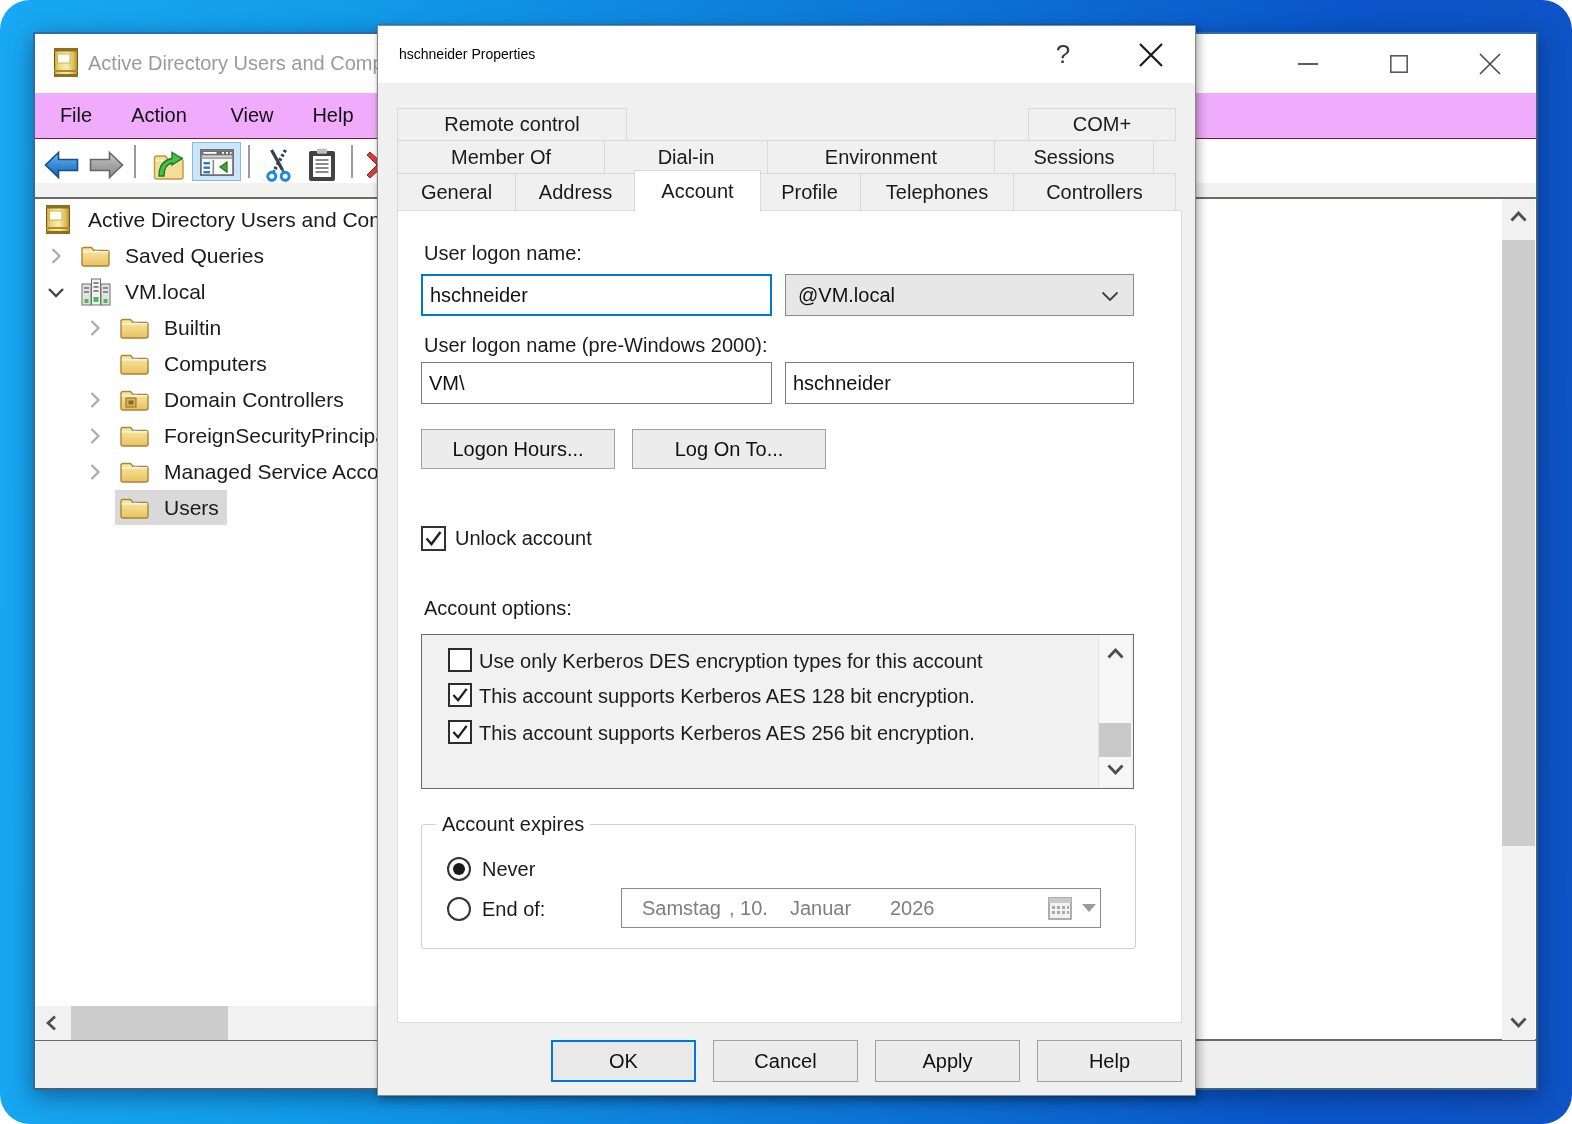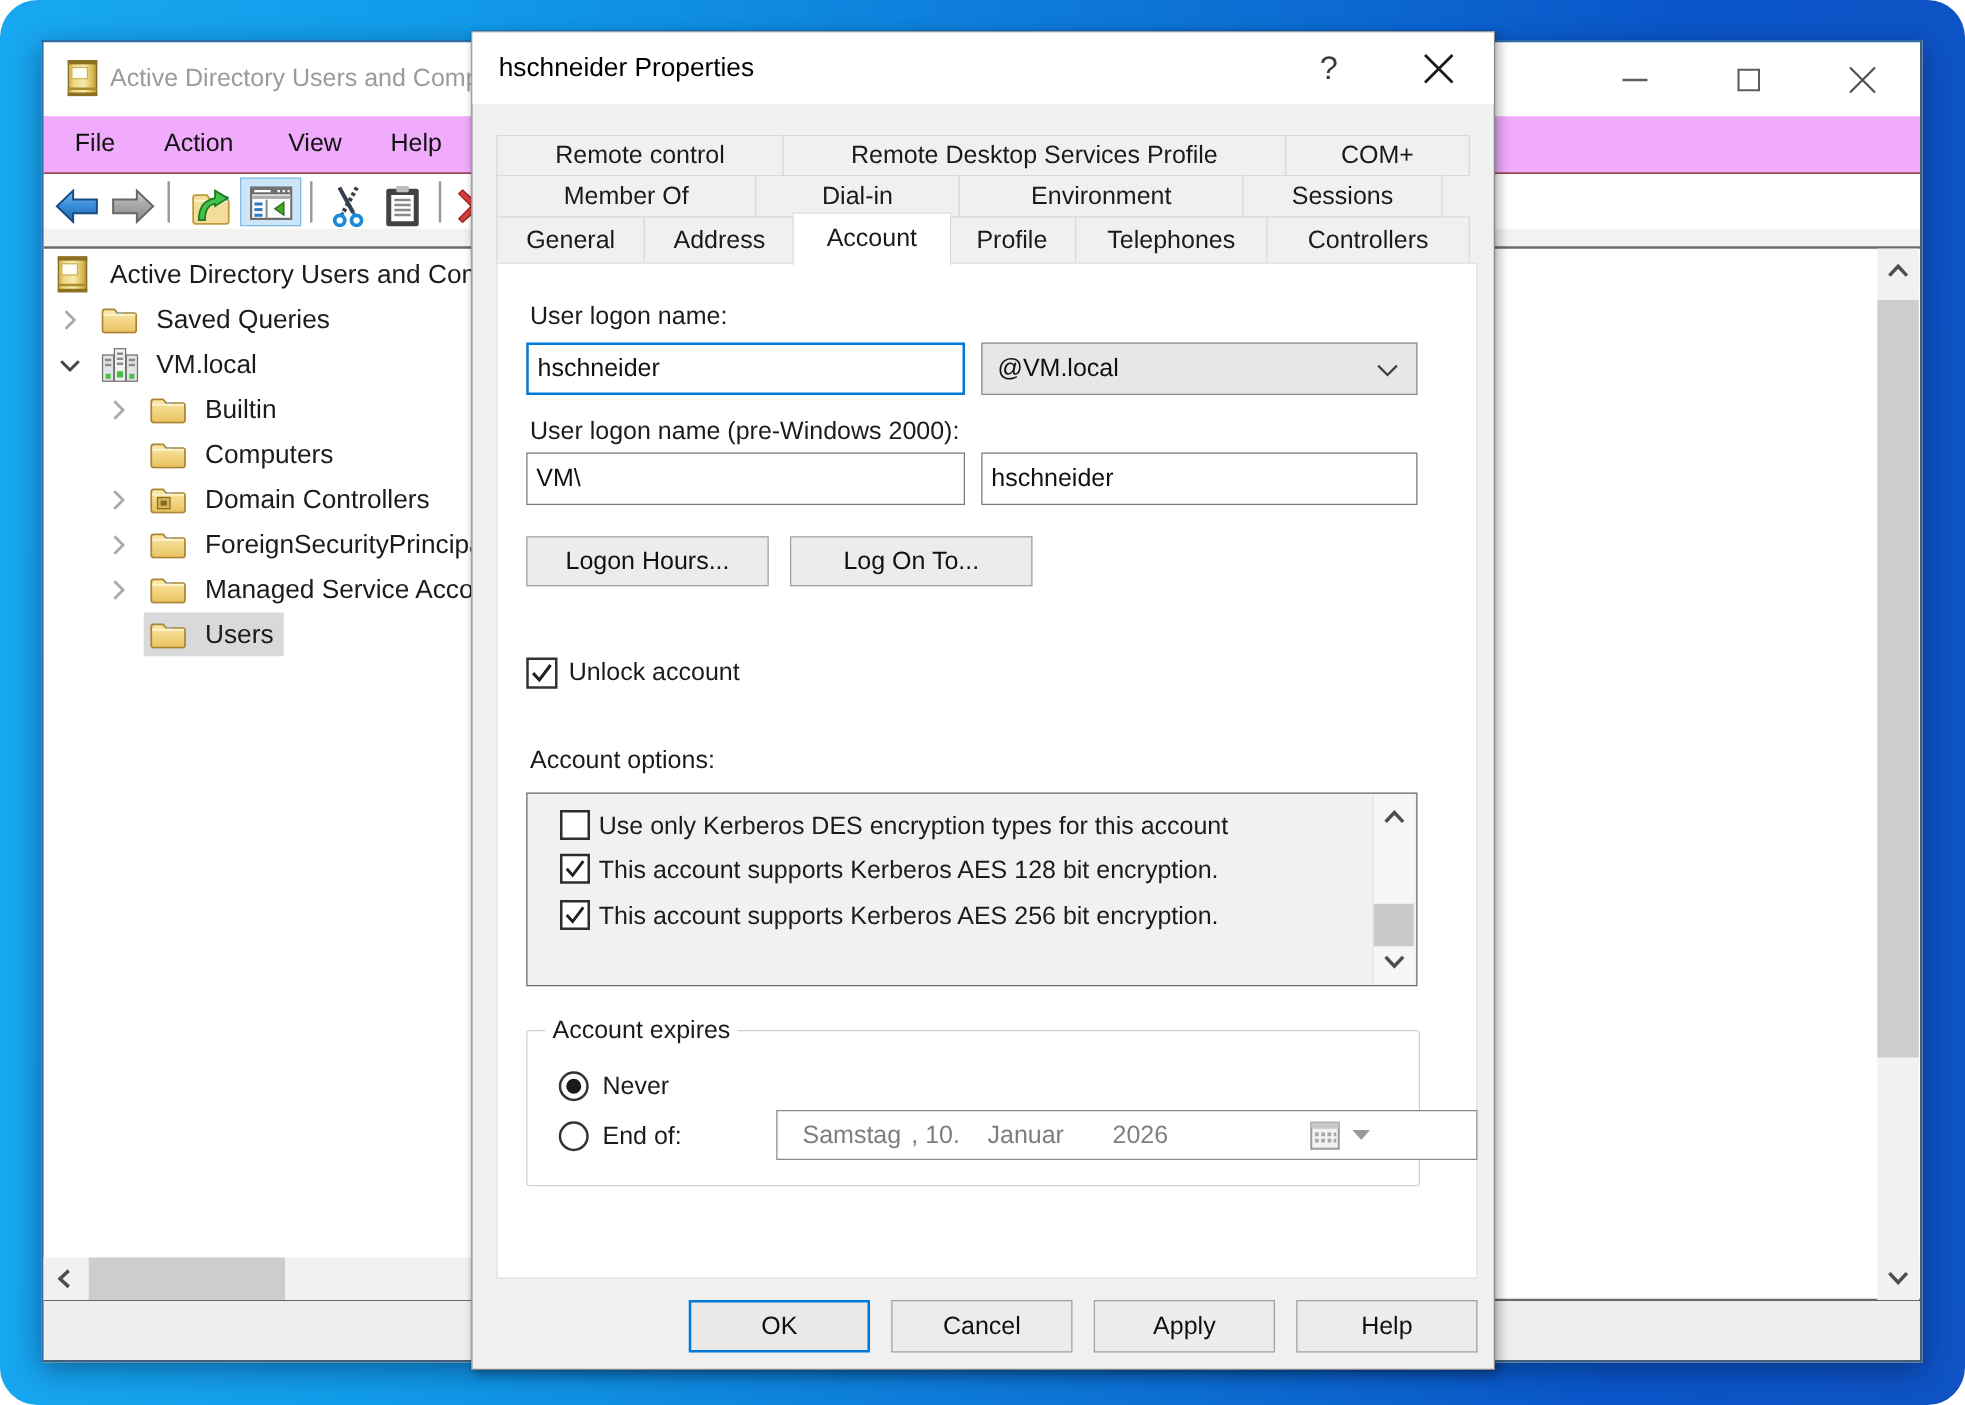--- a/index.html
+++ b/index.html
@@ -34,21 +34,21 @@
 .hscroll .thumb { position:absolute; left:36px; top:0; width:157px; height:34px; background:#cdcdcd; }
 .vscroll { position:absolute; left:1467px; top:0; width:33px; height:841px; background:#f1f1f1; }
 .vscroll .btn-up { position:absolute; left:0; top:0; width:33px; height:35px; background:#f1f1f1; }
 .vscroll .thumb { position:absolute; left:0; top:41px; width:33px; height:606px; background:#cdcdcd; }
 .vscroll .btn-dn { position:absolute; left:0; bottom:0; width:33px; height:35px; background:#f1f1f1; }
 
 
 .dialog { position:absolute; left:377px; top:25px; width:819px; height:1071px; background:#f0f0f0;
   border:1px solid #8a8a8a; box-shadow:3px 4px 9px rgba(0,0,0,.30), 0 0 2px rgba(0,0,0,.25); }
 .dlg-titlebar { position:absolute; left:0; top:0; width:100%; height:57px; background:#fff; }
-.dlg-title { position:absolute; left:21px; top:0; line-height:57px; font-size:21px; color:#000; }
+.dlg-title { position:absolute; left:21px; top:0; line-height:57px; font-size:14px; color:#000; }
 .tab { position:absolute; height:100%; background:#f0f0f0; border:1px solid #d9d9d9; font-size:20px; color:#1a1a1a;
   display:flex; align-items:center; justify-content:center; }
 .tab-row { position:absolute; left:19px; width:779px; }
 .tab-active { position:absolute; background:#fff; border:1px solid #d9d9d9; border-bottom:none; font-size:20px; color:#1a1a1a;
   display:flex; align-items:center; justify-content:center; z-index:5; }
 .dlg-panel { position:absolute; left:19px; top:184px; width:785px; height:813px; background:#fff; border:1px solid #dcdcdc; }
 .dlg-label { position:absolute; font-size:20px; color:#1b1b1b; white-space:nowrap; }
 .dlg-input { position:absolute; background:#fff; border:1px solid #7a7a7a; font-size:20px; color:#111; padding-left:7px; display:flex; align-items:center; }
 .dlg-input.focused { border:2px solid #0078d7; }
 .dlg-combo { position:absolute; background:#e7e7e7; border:1px solid #8a8a8a; font-size:20px; color:#111; padding-left:12px; display:flex; align-items:center; }
@@ -61,21 +61,21 @@
 .listbox { position:absolute; left:43px; top:608px; width:713px; height:155px; background:#f1f1f1; border:1px solid #6b6b6b; }
 .lb-item { position:absolute; left:0; width:100%; height:36px; }
 .lb-check svg { visibility:hidden; position:absolute; left:1px; top:1px; }
 .lb-check.on svg { visibility:visible; }
 .lb-check { position:absolute; left:26px; top:5px; width:24px; height:24px; background:#fff; border:2px solid #2d2d2d; }
 .lb-text { position:absolute; left:57px; top:0; height:36px; line-height:36px; font-size:20px; color:#1b1b1b; white-space:nowrap; }
 .lb-scroll { position:absolute; right:2px; top:1px; width:33px; height:151px; background:#f6f6f6; border-left:1px solid #e2e2e2; }
 .lb-thumb { position:absolute; left:0; top:87px; width:32px; height:34px; background:#c9c9c9; }
 .groupbox { position:absolute; left:43px; top:798px; width:715px; height:125px; border:1px solid #d0d0d0; border-radius:3px; }
 .gb-label { position:absolute; left:14px; top:-12px; background:#fff; padding:0 6px; font-size:20px; color:#1b1b1b; }
-.datefield { position:absolute; left:199px; top:63px; width:561px; height:40px; background:#fff; border:1px solid #8a8a8a;padding-left:22px; }
+.datefield { position:absolute; left:199px; top:63px; width:480px; height:40px; background:#fff; border:1px solid #8a8a8a;padding-left:22px; }
 .date-part { position:absolute; top:0; height:38px; line-height:38px; font-size:20px; color:#7e7e7e; }
 </style>
 </head>
 <body>
 
 <div class="screen">
 
   <div class="main-window">
     <div class="mw-titlebar">
       <svg class="abs" style="left:19px;top:14px" width="24" height="29" viewBox="0 0 24 29">
@@ -322,21 +322,20 @@
     <div class="dlg-titlebar">
       <div class="dlg-title">hschneider Properties</div>
       <div class="abs" style="left:664px;top:0;width:42px;height:57px;line-height:57px;text-align:center;font-size:26px;color:#3a3a3a">?</div>
       <svg class="abs" style="left:760px;top:16px" width="26" height="26" viewBox="0 0 26 26">
         <path d="M2 2 L24 24 M24 2 L2 24" stroke="#1a1a1a" stroke-width="2.2" fill="none"></path>
       </svg>
     </div>
 
     <div class="tab-row" style="top:82px;height:33px">
       <div class="tab" style="left:0;width:230px">Remote control</div>
-      <div class="tab" style="left:229px;width:403px">Remote Desktop Services Profile</div>
       <div class="tab" style="left:631px;width:148px">COM+</div>
     </div>
     <div class="tab-row" style="top:114px;height:34px">
       <div class="tab" style="left:0;width:208px">Member Of</div>
       <div class="tab" style="left:207px;width:164px">Dial-in</div>
       <div class="tab" style="left:370px;width:228px">Environment</div>
       <div class="tab" style="left:597px;width:160px">Sessions</div>
     </div>
     <div class="tab-row" style="top:147px;height:38px">
       <div class="tab" style="left:0;width:119px">General</div>

